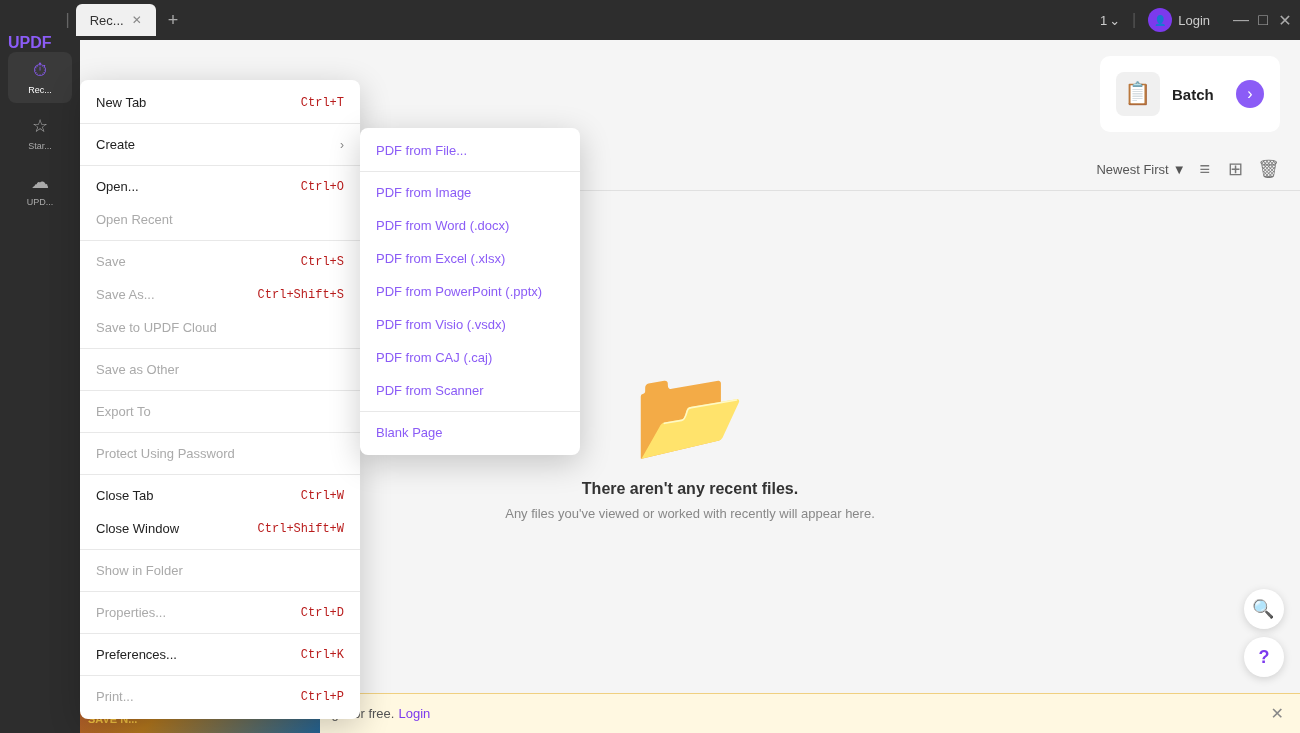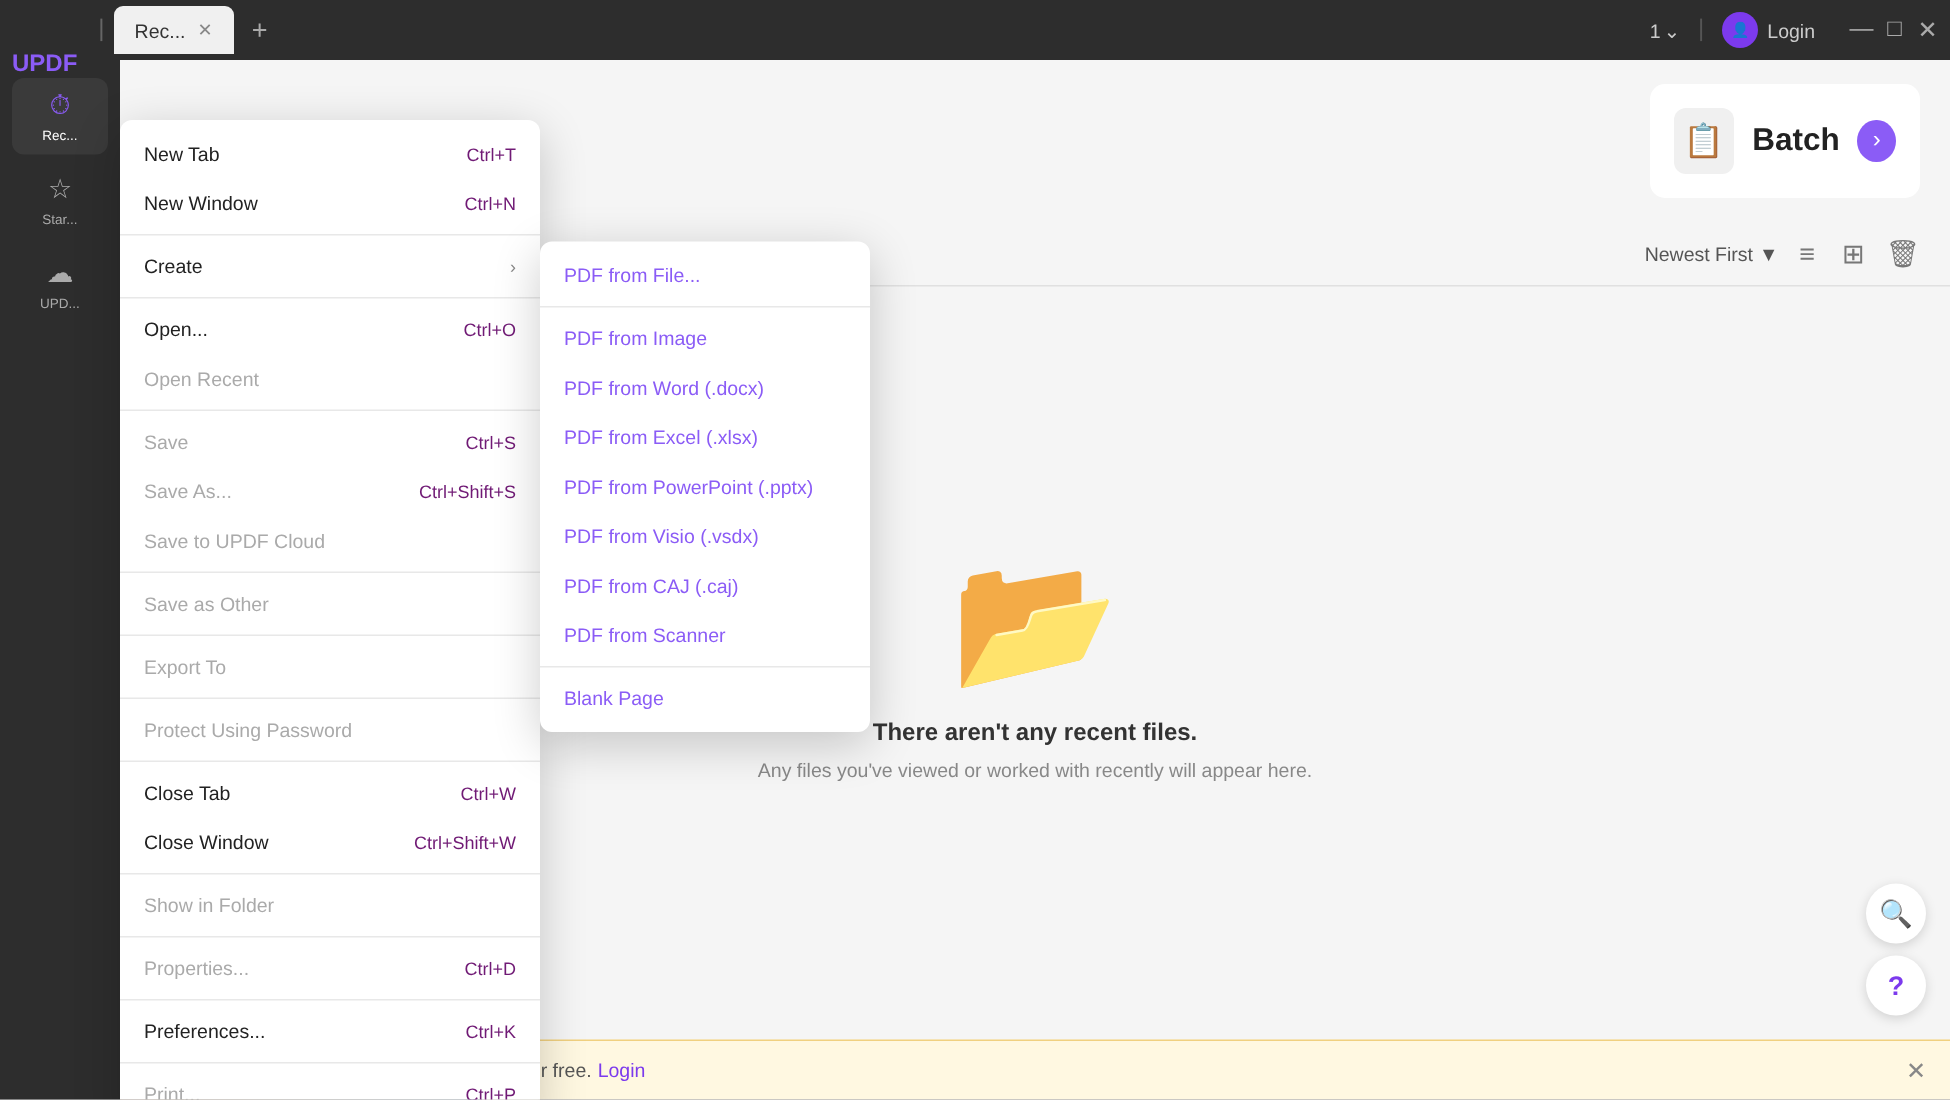--- a/index.html
+++ b/index.html
@@ -176,21 +176,21 @@
       background: white;
       border-radius: 10px;
       padding: 16px;
       margin-bottom: 16px;
       display: flex;
       align-items: center;
       gap: 12px;
     }
     .batch-title {
       font-weight: 600;
-      font-size: 21px;
+      font-size: 15px;
       color: #222;
     }
     .batch-icon-wrap {
       width: 44px;
       height: 44px;
       border-radius: 8px;
       background: #f0f0f0;
       display: flex;
       align-items: center;
       justify-content: center;
@@ -341,22 +341,23 @@
       font-size: 13px;
       color: #222;
       cursor: pointer;
       position: relative;
     }
     .menu-item.disabled {
       color: #aaa;
       cursor: default;
     }
     .menu-item-shortcut {
-      color: #701a75;
+      color: #b91c1c;
       font-size: 12px;
+      font-family: Liberation Mono, monospace;
     }
     .menu-item-arrow {
       font-size: 12px;
       color: #888;
     }
     .menu-separator {
       height: 1px;
       background: #e8e8e8;
       margin: 4px 0;
     }
@@ -514,24 +515,20 @@
     <div class="promo-text">SAVE N...</div>
   </div>
 
   <div class="overlay">
 
     <div class="context-menu">
 
       <div class="menu-item">
         <span>New Tab</span>
         <span class="menu-item-shortcut">Ctrl+T</span>
-      </div>
-      <div class="menu-item">
-        <span>New Window</span>
-        <span class="menu-item-shortcut">Ctrl+N</span>
       </div>
       <div class="menu-separator"></div>
 
       <div class="menu-item" style="position:relative;">
         <span>Create</span>
         <span class="menu-item-arrow">›</span>
 
         <div class="submenu">
           <div class="submenu-item">PDF from File...</div>
           <div class="submenu-separator"></div>

